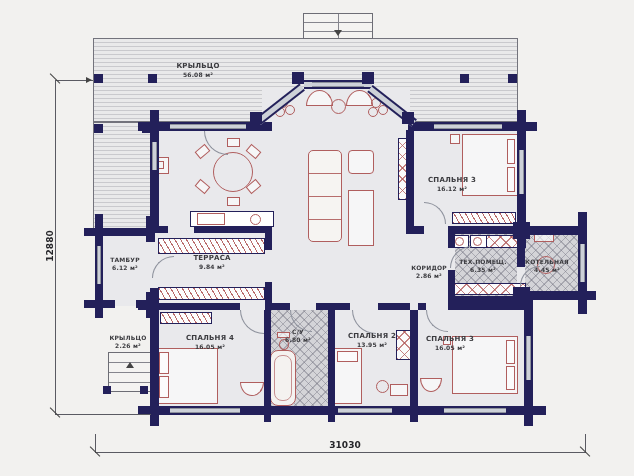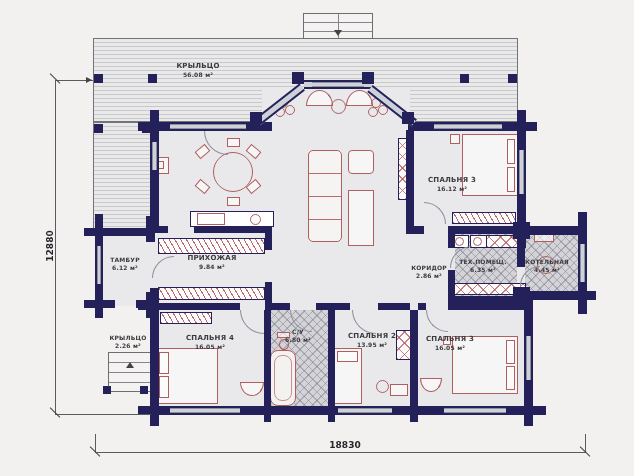--- a/index.html
+++ b/index.html
@@ -50,32 +50,32 @@
 <body>
 
 <div id="plan">
 
   <div class="abs stairstop" style="left:303px;top:13px;width:70px;height:26px"></div>
   <div class="abs tri-d" style="left:334px;top:30px"></div>
   <div class="abs steps" style="left:108px;top:352px;width:44px;height:40px"></div>
   <div class="abs tri-u" style="left:126px;top:362px"></div>
 
   <div class="abs dimlbl" style="left:22px;top:241px;width:56px;transform:rotate(-90deg)">12880</div>
-  <div class="abs dimlbl" style="left:310px;top:440px;width:70px">18830</div>
+  <div class="abs dimlbl" style="left:310px;top:440px;width:70px">31030</div>
 
   <div class="abs lbl" style="left:150px;top:62px;width:96px">
     <span>КРЫЛЬЦО</span><br>
     <span class="area">56.08 м²</span>
   </div>
   <div class="abs lbl sm" style="left:98px;top:256px;width:54px">
     <span>ТАМБУР</span><br>
     <span class="area">6.12 м²</span>
   </div>
   <div class="abs lbl" style="left:172px;top:254px;width:80px">
-    <span>ПРИХОЖАЯ</span><br>
+    <span>ТЕРРАСА</span><br>
     <span class="area">9.84 м²</span>
   </div>
   <div class="abs lbl" style="left:408px;top:176px;width:88px">
     <span>СПАЛЬНЯ 3</span><br>
     <span class="area">16.12 м²</span>
   </div>
   <div class="abs lbl sm" style="left:404px;top:264px;width:50px">
     <span>КОРИДОР</span><br>
     <span class="area">2.86 м²</span>
   </div>

